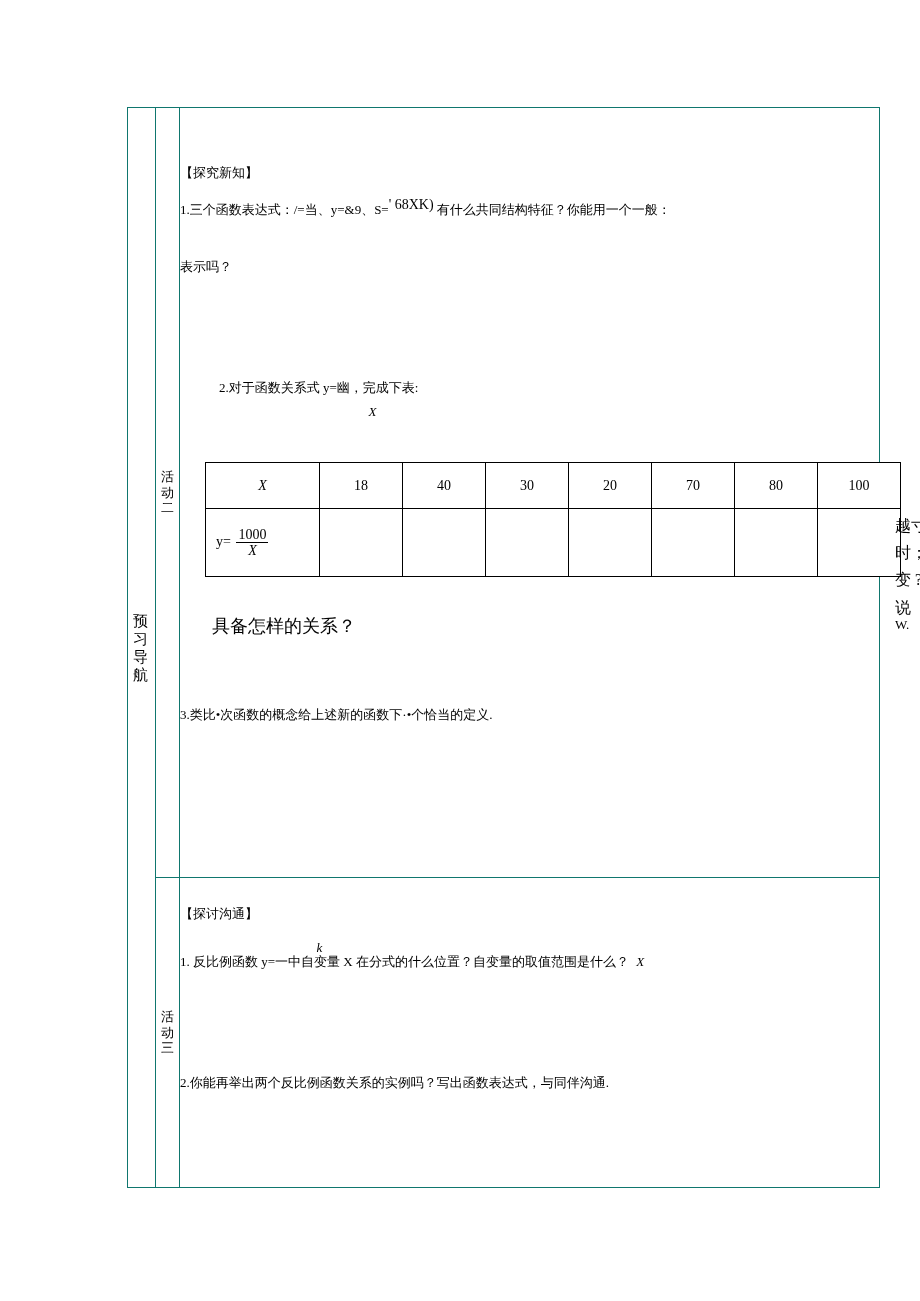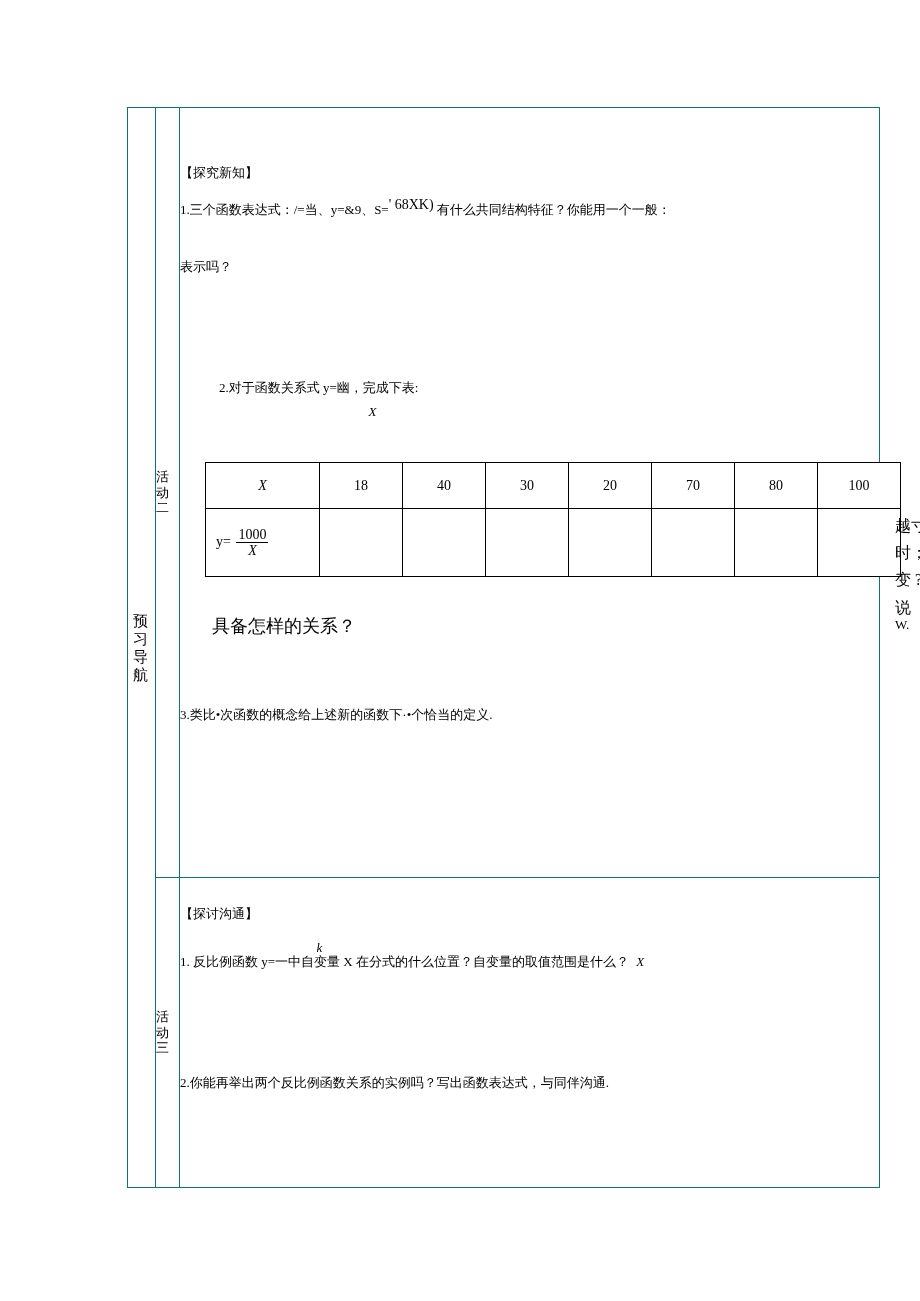--- a/index.html
+++ b/index.html
@@ -37,21 +37,21 @@
       letter-spacing: 2px;
     }
     .left-col.horiz {
       writing-mode: horizontal-tb;
       text-orientation: mixed;
       line-height: 1.2;
       padding: 4px 2px;
     }
     .act-col {
       width: 24px;
-      text-align: left;
+      text-align: center;
       font-size: 13px;
       line-height: 1.2;
       padding: 4px 2px;
     }
     .content-col {
       width: 700px;
       vertical-align: top;
       padding: 18px 14px;
       font-size: 13px;
       line-height: 1.8;

